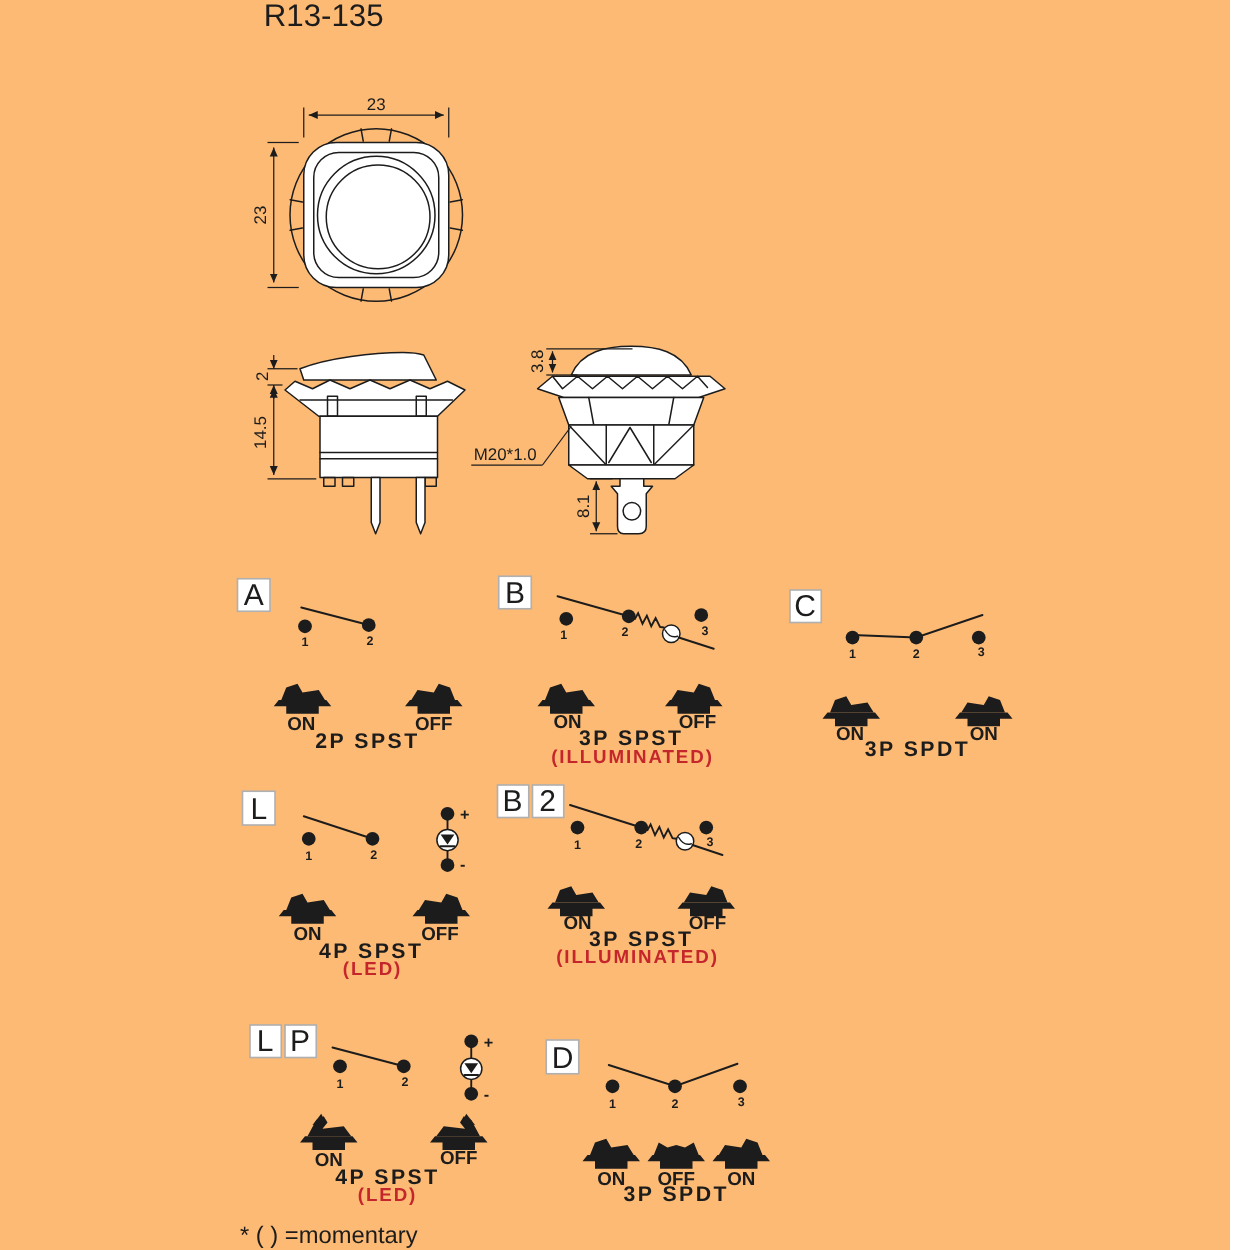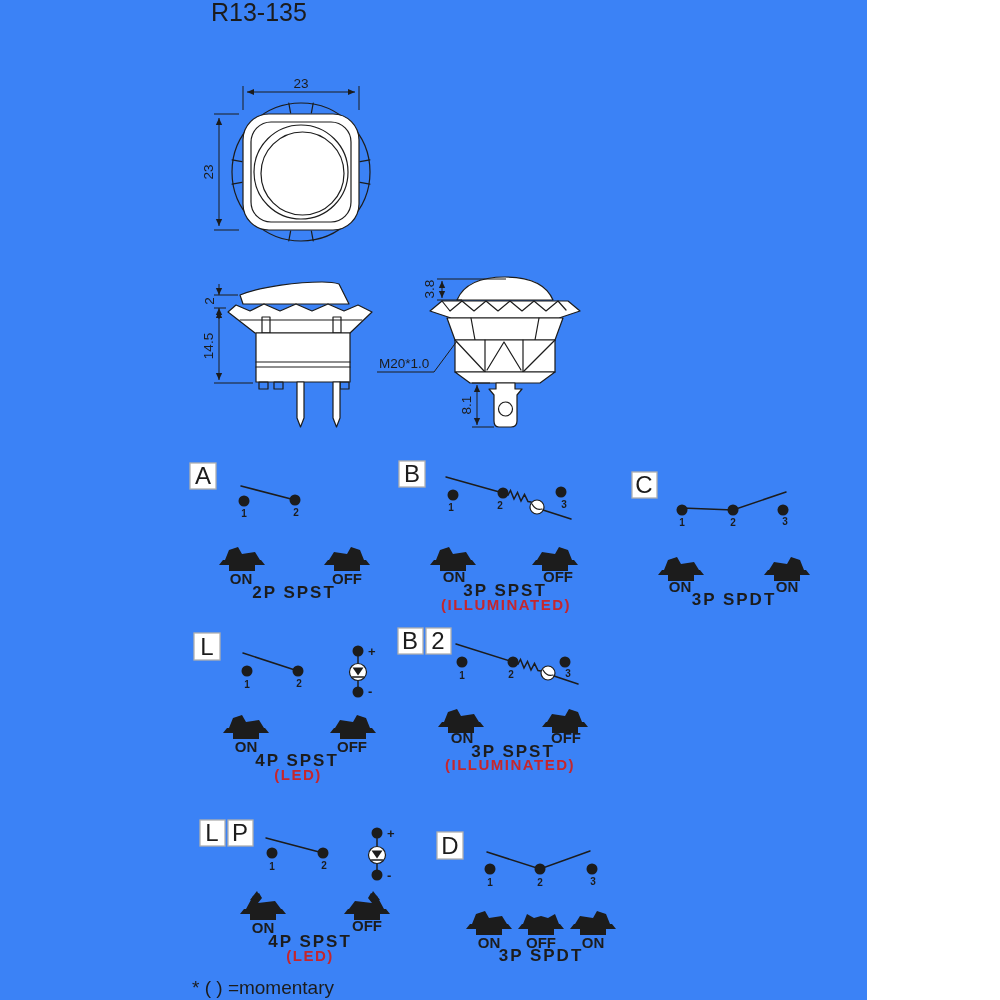--- a/index.html
+++ b/index.html
@@ -1,16 +1,16 @@
 <!DOCTYPE html>
 <html><head>
 <meta charset="utf-8">
 <style>
   html,body{margin:0;padding:0;background:#ffffff;}
-  .page{position:relative;width:867px;height:1000px;background:#3b82f6;overflow:hidden;
+  .page{position:relative;width:984px;height:1000px;background:#fdba74;overflow:hidden;
         font-family:"Liberation Sans", sans-serif;}
   svg text{fill:#1c1c1c;font-family:"Liberation Sans", sans-serif;}
   .ln{stroke:#1c1c1c;fill:none;stroke-width:1.2;stroke-linejoin:round;stroke-linecap:round;}
   .lnw{stroke:#1c1c1c;fill:#ffffff;stroke-width:1.2;stroke-linejoin:round;}
   .wire{stroke:#1c1c1c;fill:none;stroke-width:1.5;stroke-linecap:round;}
   .dim{stroke:#1c1c1c;fill:none;stroke-width:1;}
   .ink{fill:#1c1c1c;}
   .dotc{fill:#1c1c1c;stroke:none;}
   .lbox{fill:#ffffff;stroke:#b0b0b0;stroke-width:1.3;}
   .t-title{font-size:25px;}

